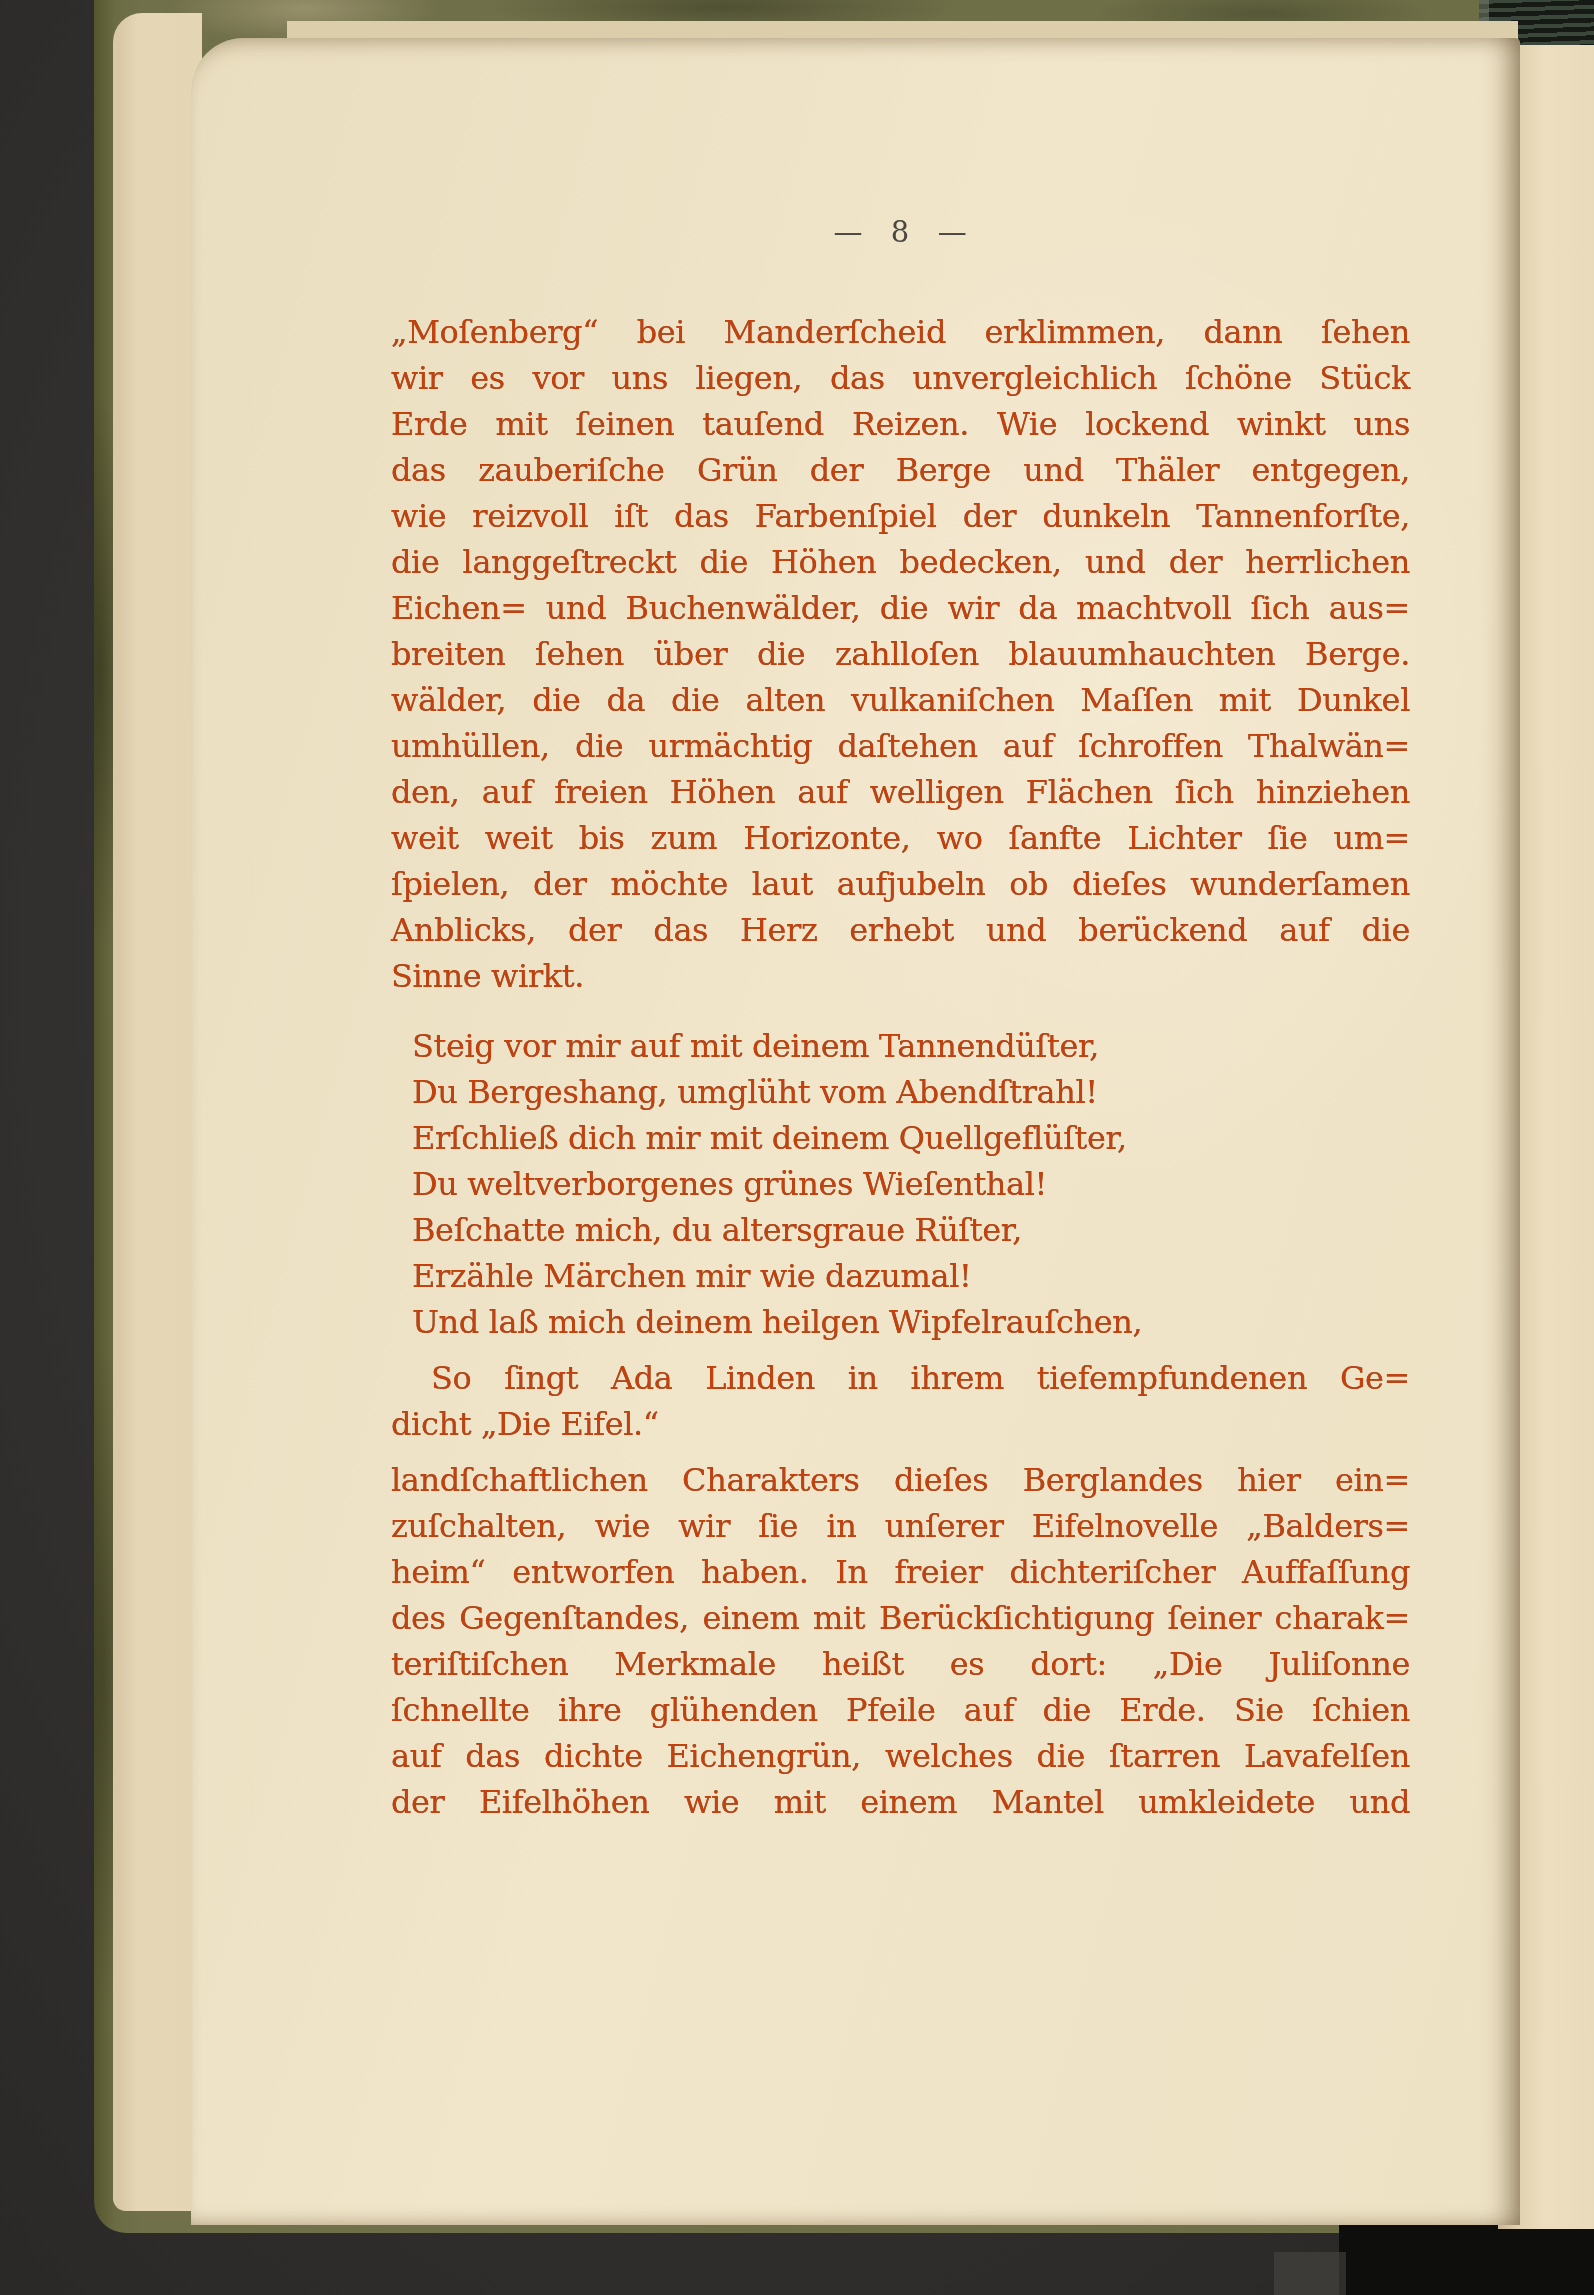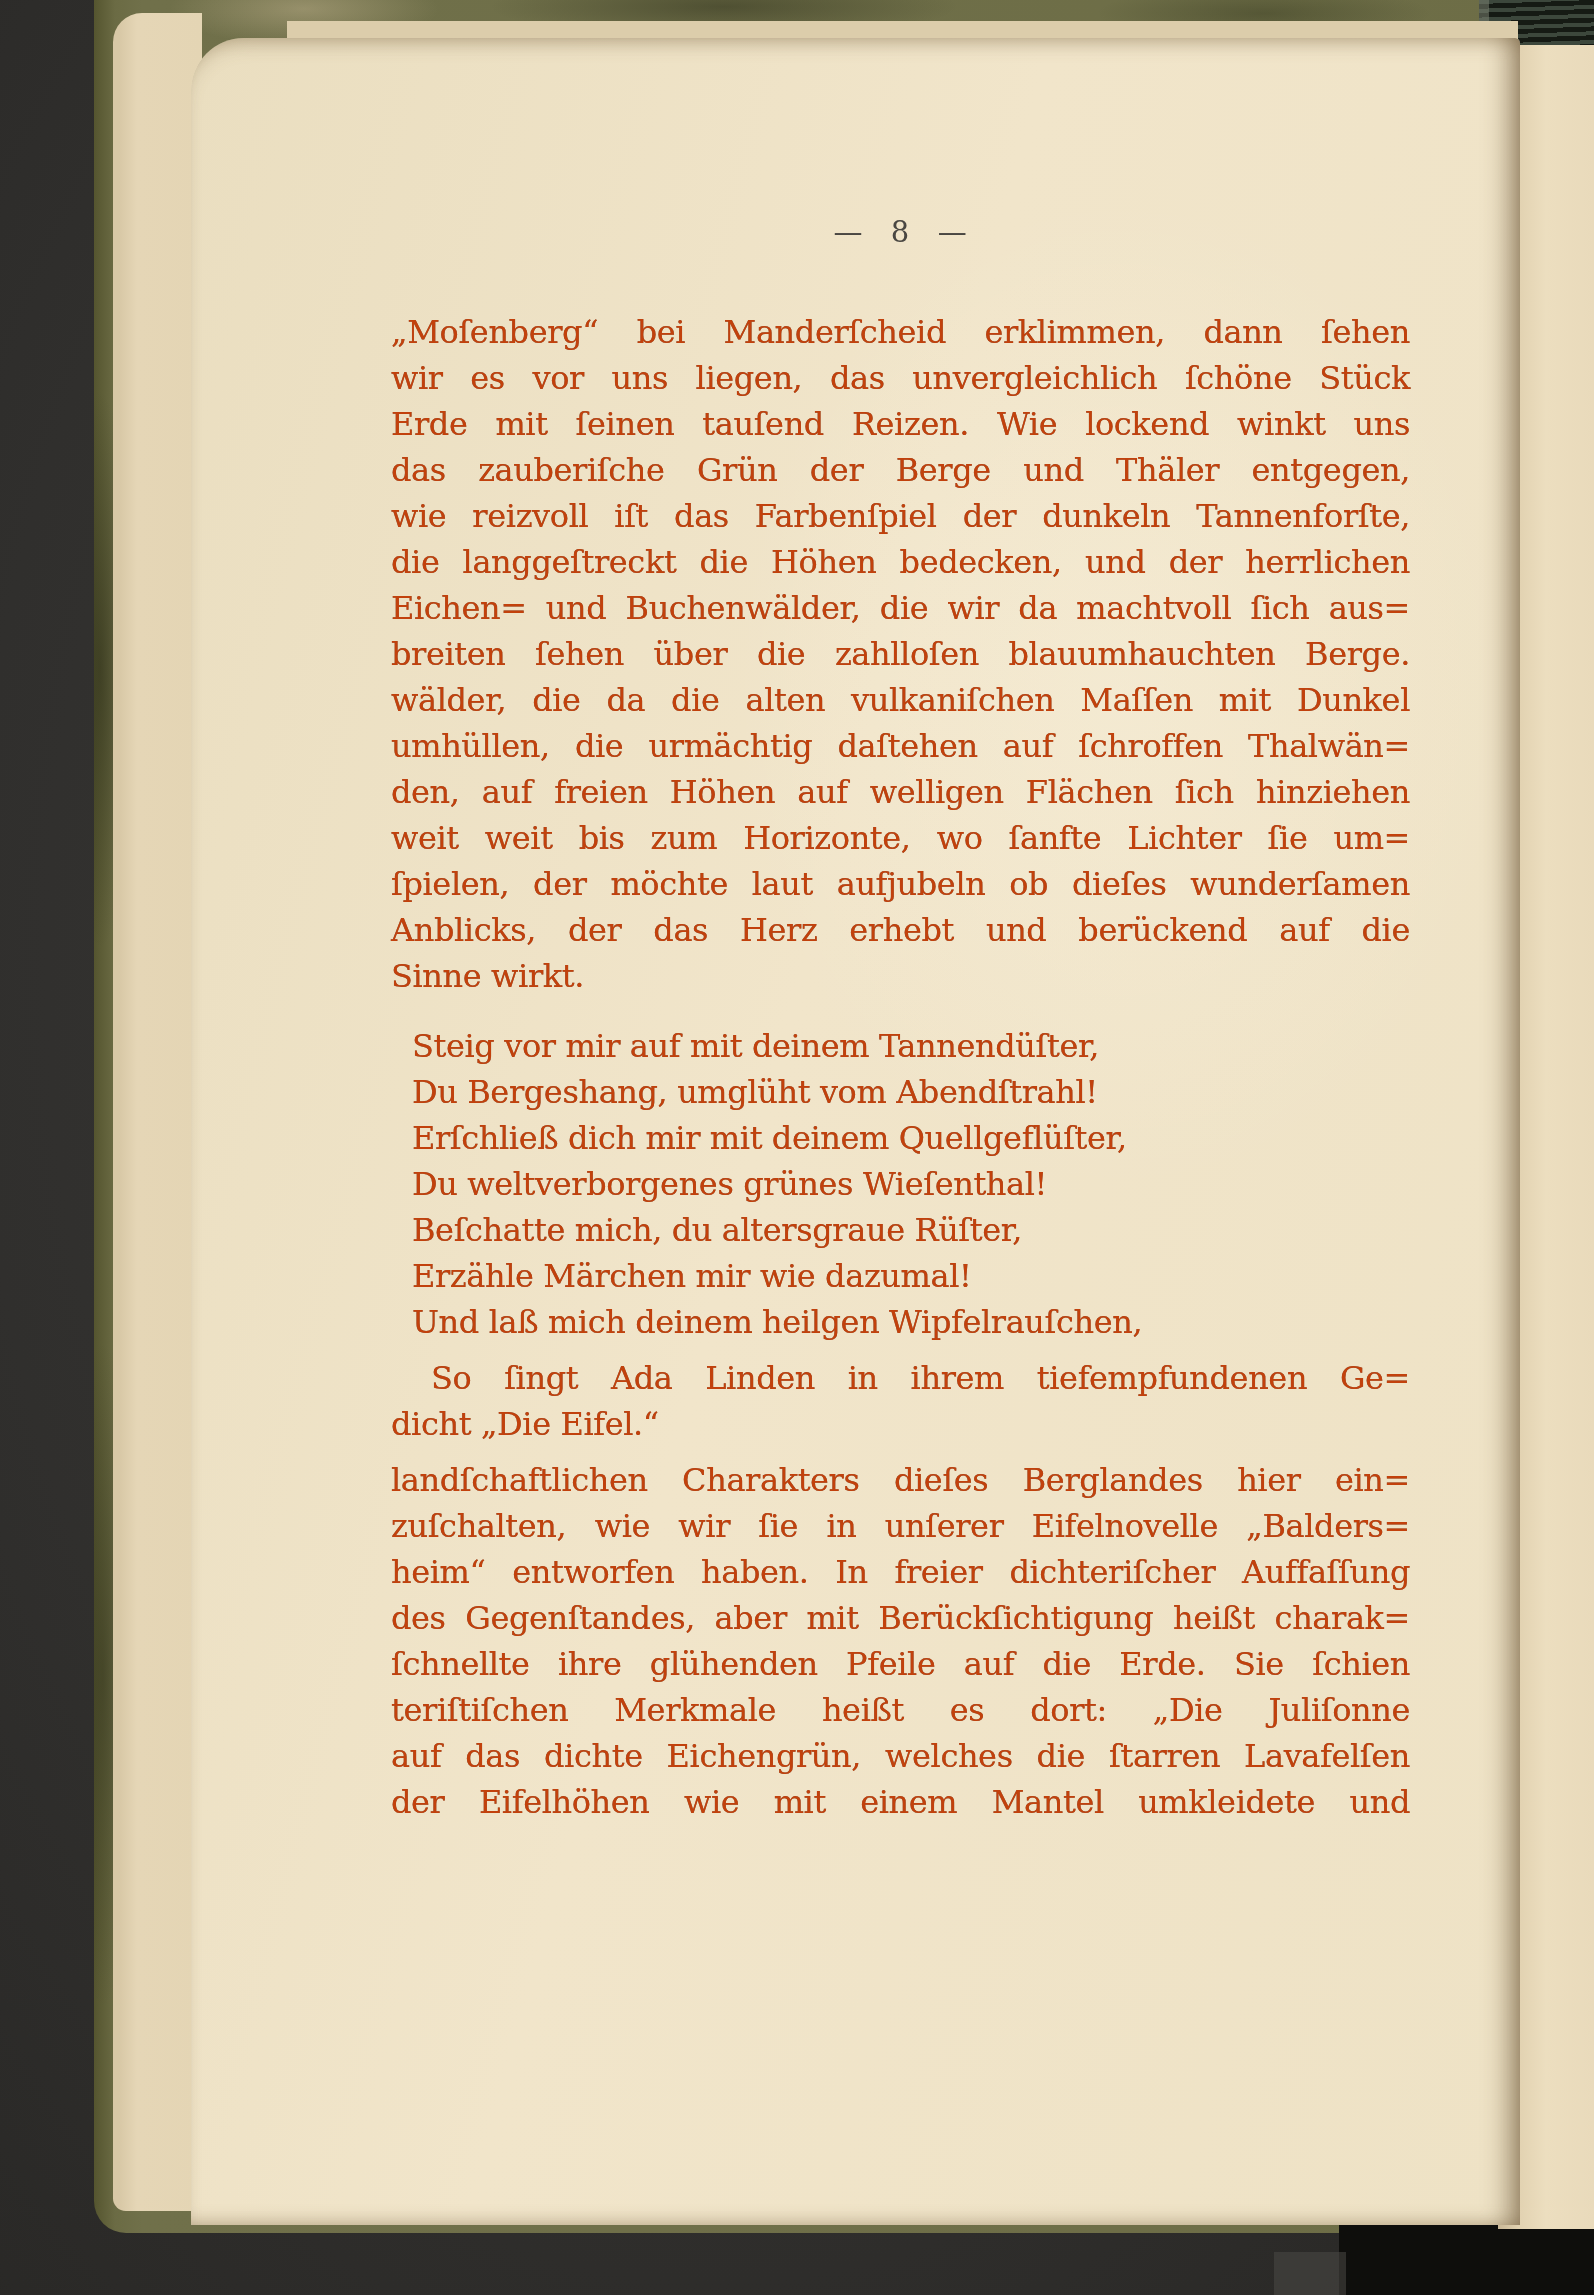--- a/index.html
+++ b/index.html
@@ -122,20 +122,20 @@
 
   <div class="mt12">
     <div class="ln j ind">So ſingt Ada Linden in ihrem tiefempfundenen Ge=</div>
     <div class="ln">dicht „Die Eifel.“</div>
   </div>
 
   <div class="mt12">
     <div class="ln j">landſchaftlichen Charakters dieſes Berglandes hier ein=</div>
     <div class="ln j">zuſchalten, wie wir ſie in unſerer Eifelnovelle „Balders=</div>
     <div class="ln j">heim“ entworfen haben. In freier dichteriſcher Auffaſſung</div>
-    <div class="ln j">des Gegenſtandes, aber mit Berückſichtigung heißt charak=</div>
+    <div class="ln j">des Gegenſtandes, einem mit Berückſichtigung ſeiner charak=</div>
+    <div class="ln j">teriſtiſchen Merkmale heißt es dort: „Die Juliſonne</div>
     <div class="ln j">ſchnellte ihre glühenden Pfeile auf die Erde. Sie ſchien</div>
-    <div class="ln j">teriſtiſchen Merkmale heißt es dort: „Die Juliſonne</div>
     <div class="ln j">auf das dichte Eichengrün, welches die ſtarren Lavafelſen</div>
     <div class="ln j">der Eifelhöhen wie mit einem Mantel umkleidete und</div>
   </div>
 </div>
 
 
 </body></html>

